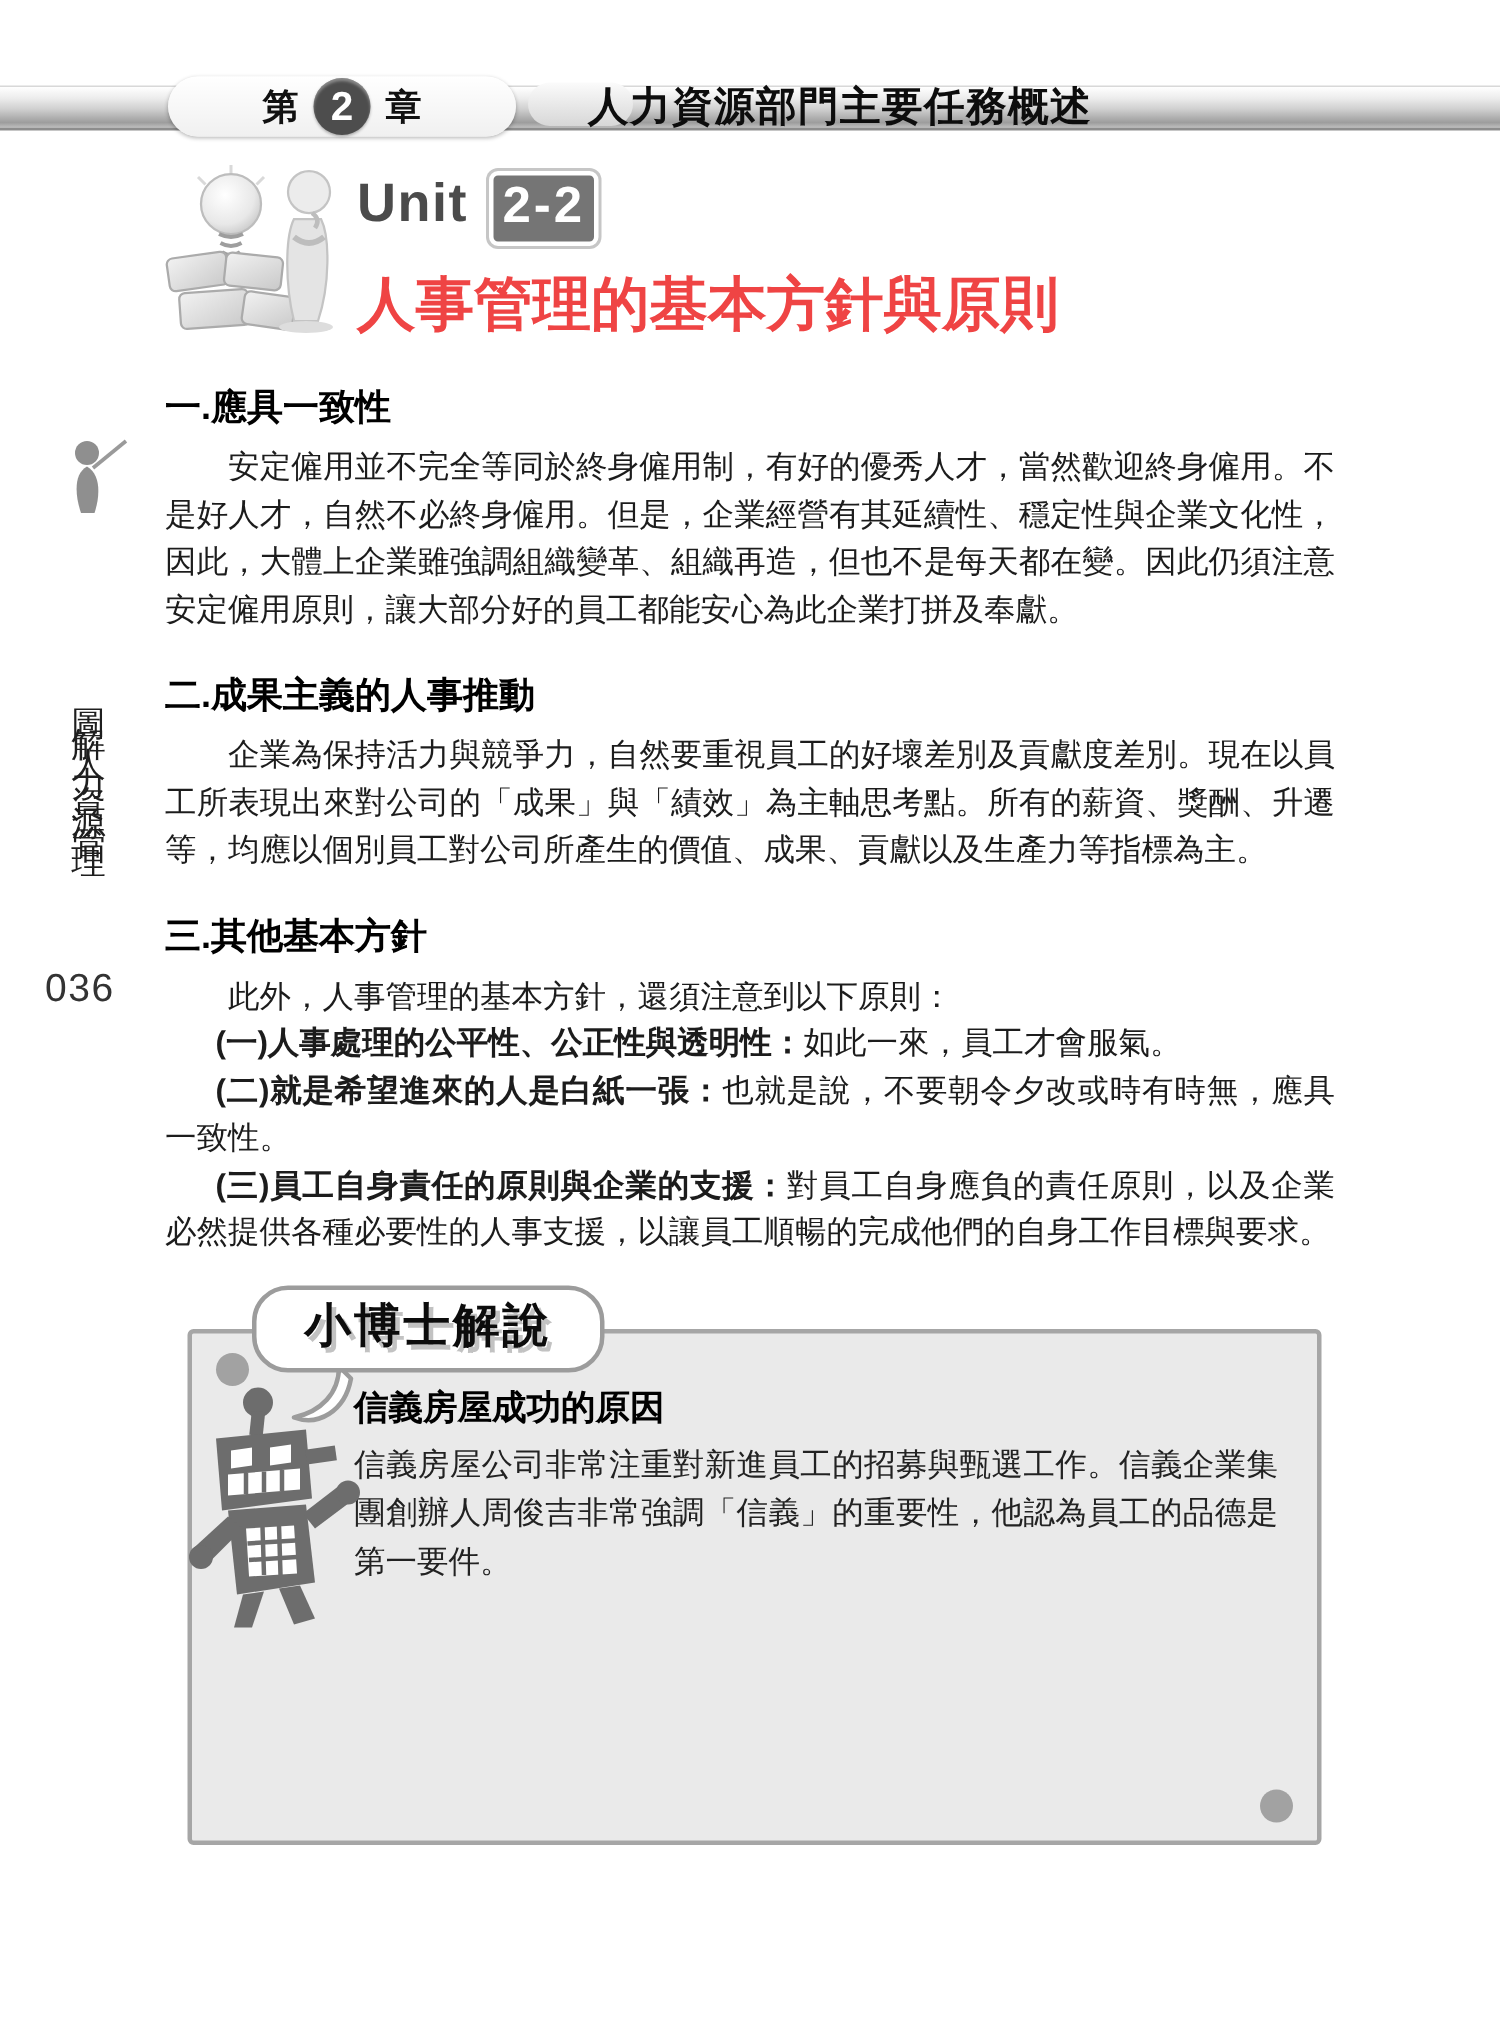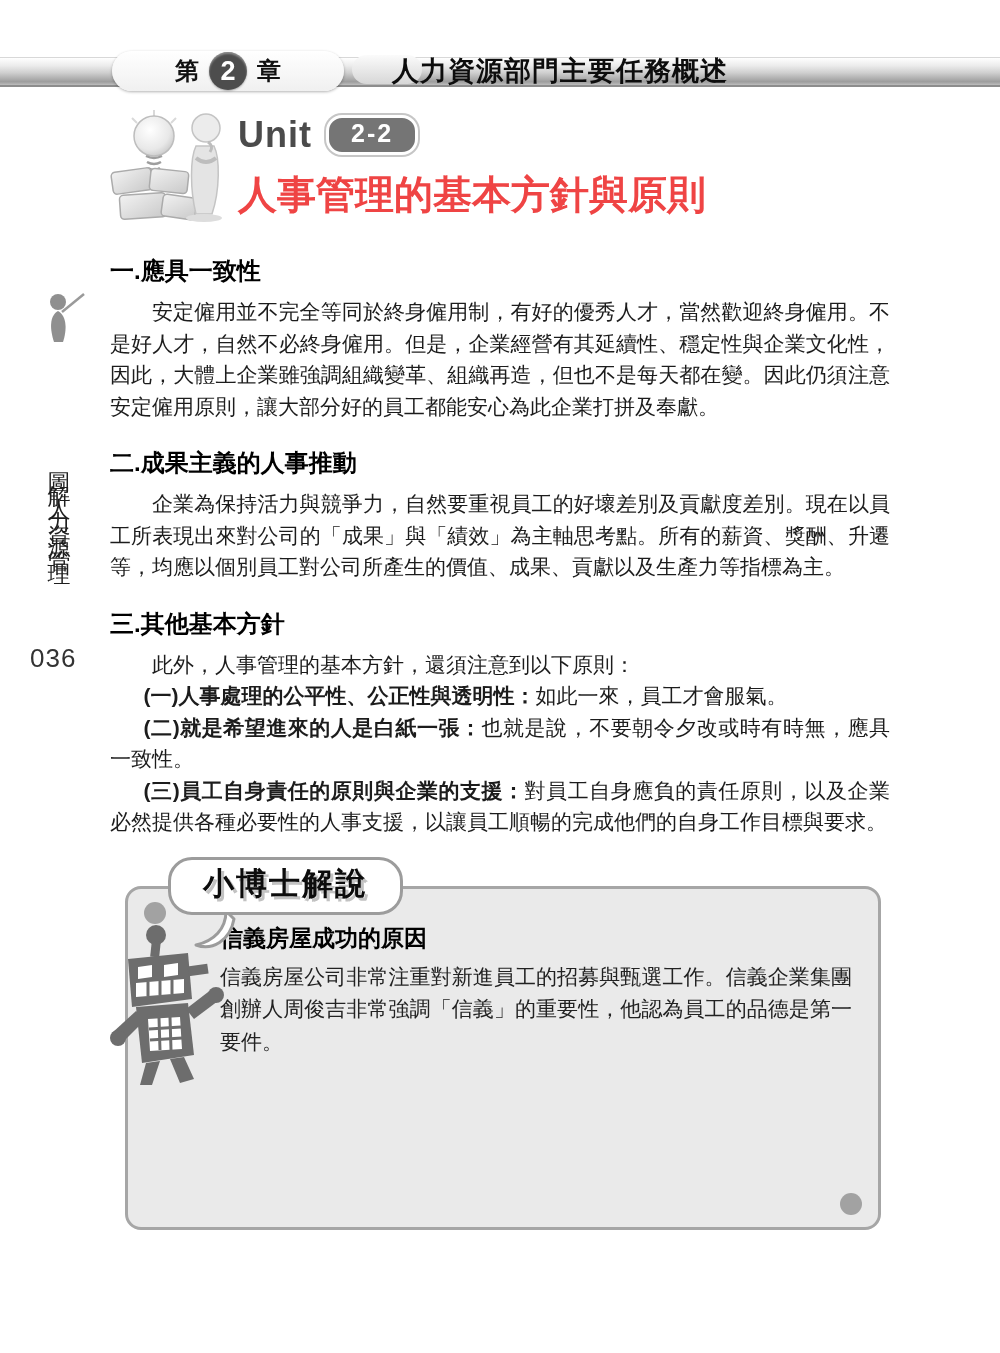--- a/index.html
+++ b/index.html
@@ -31,25 +31,25 @@
   }
   .chapter-title {
     position:absolute; top:53px; left:392px; z-index:3; margin:0;
     font-size:27px; font-weight:bold; color:#0d0d0d; letter-spacing:1px;font-family:Liberation Mono, monospace;
   }
 
   
   .unit-header { position:absolute; top:106px; left:110px; display:flex; }
   .unit-illustration { width:122px; height:120px; flex:none; }
   .unit-text { margin-left:6px; }
-  .unit-line { display:flex; align-items:center; gap:14px; margin-top:8px; }
+  .unit-line { display:flex; gap:14px; margin-top:8px; }
   .unit-word { font-size:36px; font-weight:bold; color:#4b4b4b; letter-spacing:1px; }
   .unit-badge {
-    background:#757575; color:#fff; font-size:25px; font-weight:bold;
-    padding:1px 22px 4px; border-radius:16px; border:3px solid #ffffff;
+    background:#757575; color:#fff; font-size:34px; font-weight:bold;
+    padding:1px 6px 4px; border-radius:6px; border:3px solid #ffffff;
     box-shadow:0 0 0 2px #c6c6c6; letter-spacing:2px;
   }
   .unit-title { margin:12px 0 0 0; font-size:39px; font-weight:bold; color:#ef4444; }
 
   
   .sidebar { position:absolute; left:28px; top:290px; width:64px; text-align:center; }
   .sidebar-icon { display:block; margin:0 auto; }
   .book-title-vertical {
     margin:12px auto 0; writing-mode:vertical-rl; text-orientation:upright;
     font-size:23px; color:#1e1e1e; letter-spacing:13px; height:300px; display:inline-block;
@@ -60,22 +60,22 @@
   .main { position:absolute; left:110px; top:230px; width:780px; }
   .body-text { margin:0; font-size:21px; line-height:31.5px; color:#1c1c1c; text-align:justify; }
   .indent2 { text-indent:2em; }
   .section-heading { margin:25px 0 9px 0; font-size:24px; font-weight:bold; color:#000; }
   .principle { text-indent:1.6em; }
   .principle .plabel { font-weight:bold; }
 
   
   .callout {
     position:relative; margin:48px 0 0 15px; width:756px; box-sizing:border-box;
-    background:#eaeaea; border:3px solid #a6a6a6; border-radius:16px;
-    padding:32px 26px 22px 8px; min-height:344px;
+    background:#eaeaea; border:3px solid #a6a6a6; border-radius:4px;
+    padding:32px 26px 22px 24px; min-height:344px;
   }
   .bubble {
     position:absolute; top:-32px; left:40px; z-index:2;
     background:#ffffff; border:3px solid #9c9c9c; border-radius:24px;
     padding:3px 32px 7px; font-size:31px; font-weight:bold; color:#0c0c0c;
     text-shadow:3px 3px 0 #c2c2c2; letter-spacing:2px;
   }
   .bubble-tail { position:absolute; top:22px; left:64px; z-index:1; }
   .dot { position:absolute; width:22px; height:22px; border-radius:50%; background:#a2a2a2; }
   .dot-tl { top:13px; left:16px; }

